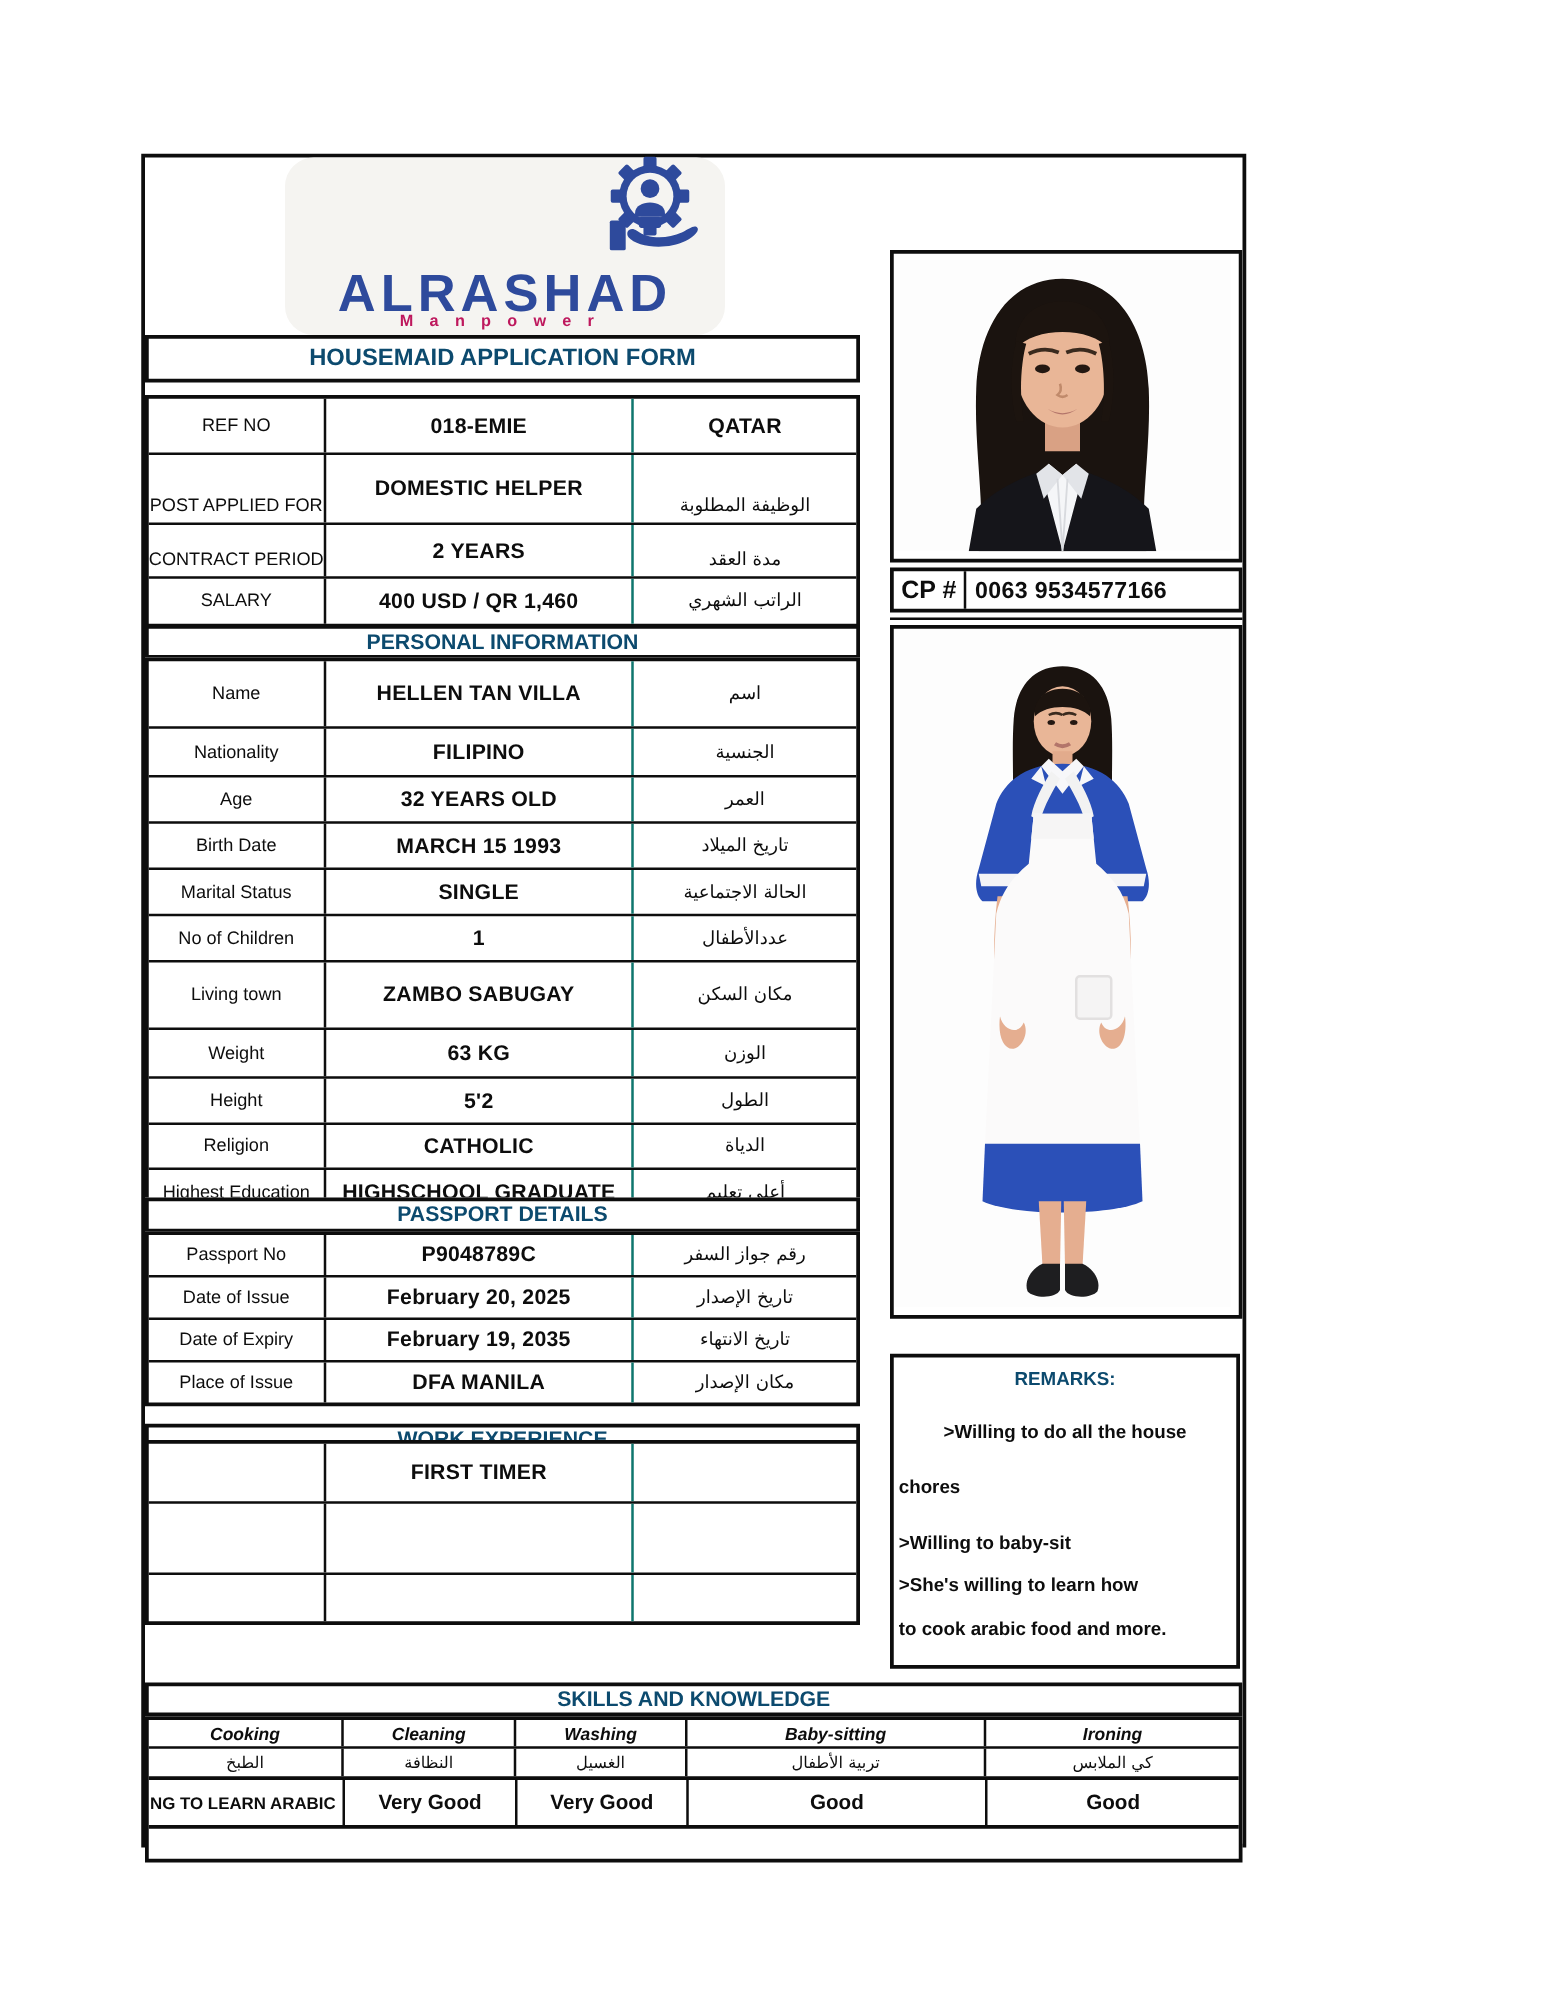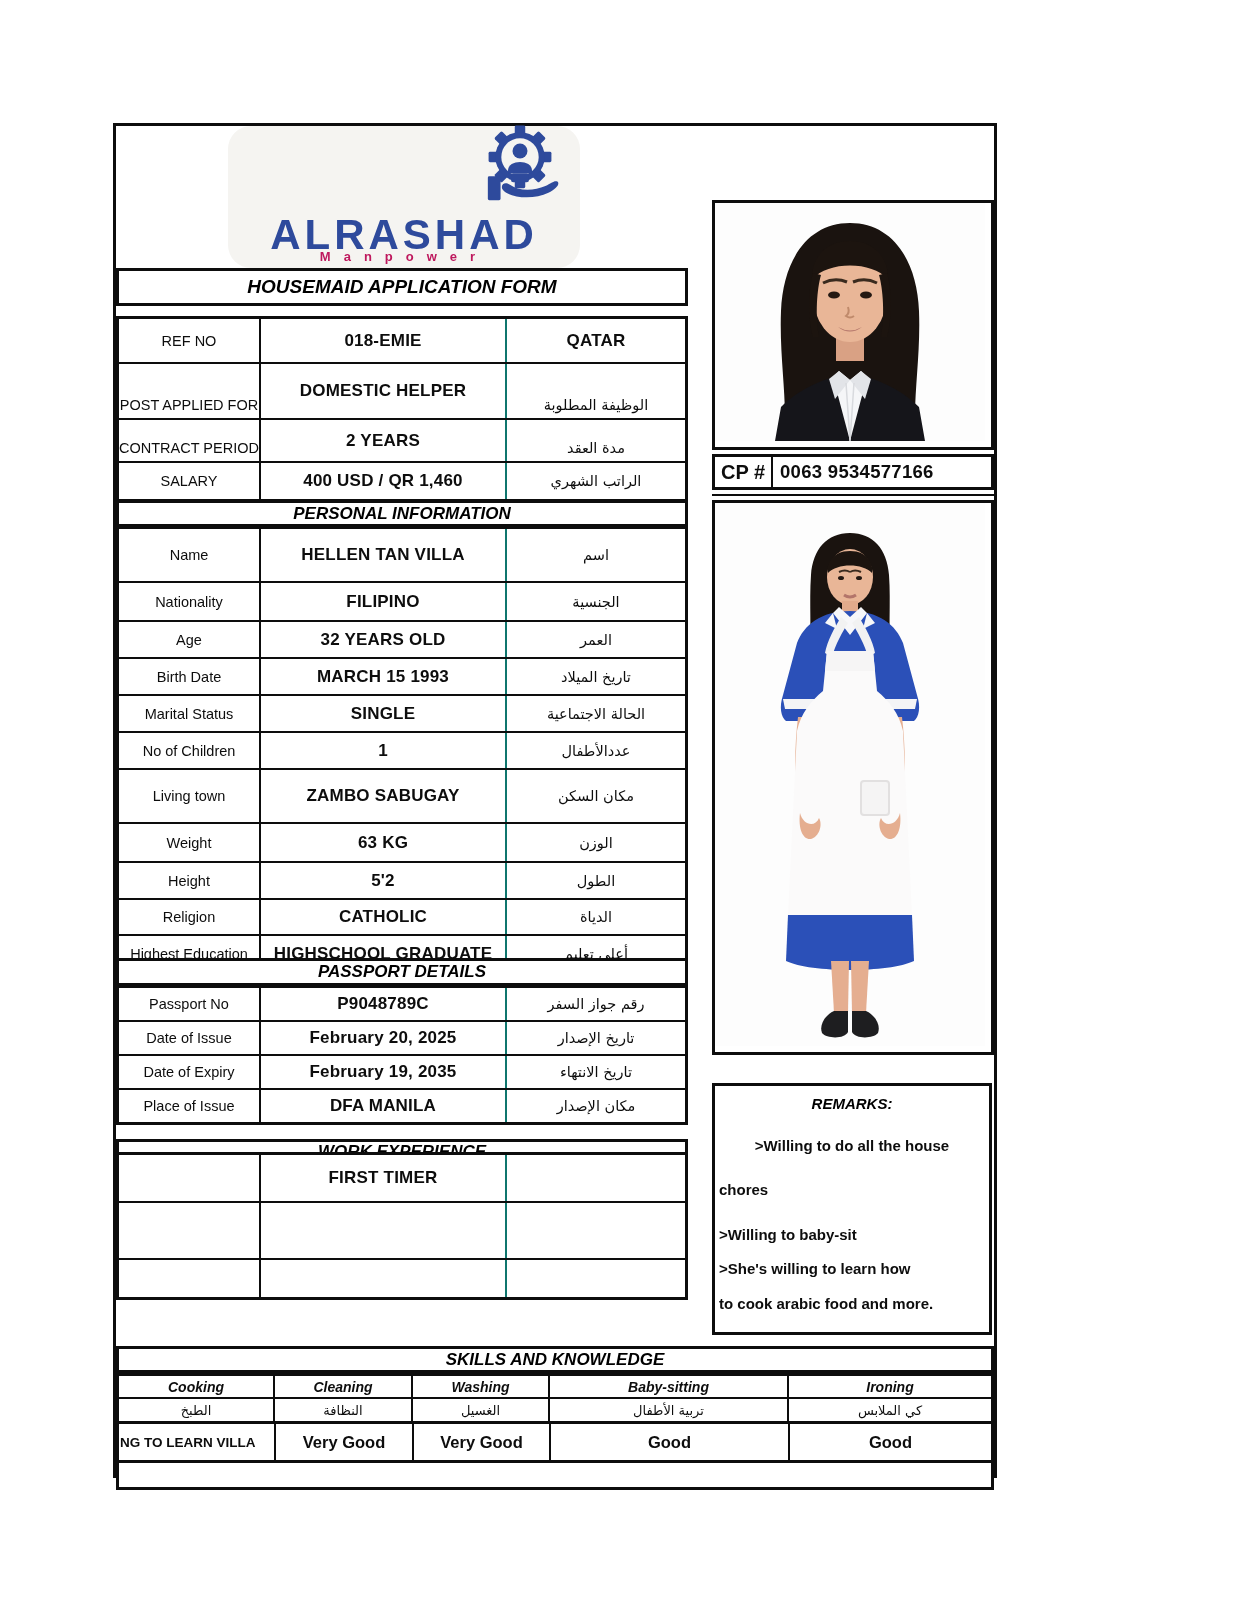--- a/index.html
+++ b/index.html
@@ -6,21 +6,21 @@
   body{font-family:"Liberation Sans",sans-serif;color:#0d0d0d;}
   #page{position:relative;width:1236px;height:1600px;background:#fff;overflow:hidden;}
   #form-outer{position:absolute;left:113px;top:123px;width:878px;height:1349px;border:3px solid #0d0d0d;background:#fff;}
 
   
   .abs{position:absolute;}
   .cell{display:flex;align-items:center;justify-content:center;text-align:center;}
   .lbl{font-size:14.5px;}
   .val{font-weight:bold;font-size:17px;letter-spacing:.2px;}
   .ar{font-family:"DejaVu Sans","Liberation Sans",sans-serif;font-size:14.5px;direction:rtl;}
-  .blue{color:#000000;font-weight:bold;font-style:italic;}
+  .blue{color:#0c4a6e;font-weight:bold;}
 
   
   #logo-area{left:0;top:0;width:572px;height:142px;}
   #logo-bg{position:absolute;left:112px;top:0;width:352px;height:142px;background:#f5f4f1;border-radius:23px;}
   #logo-icon{position:absolute;left:116px;top:-2px;width:100%;text-align:center;}
   #logo-name{position:absolute;left:0;top:88px;width:352px;text-align:center;font-weight:bold;font-size:42px;letter-spacing:4px;color:#2e4a9c;line-height:1;}
   #logo-sub{position:absolute;left:0;top:124px;width:352px;text-align:center;font-weight:bold;font-size:13px;letter-spacing:13px;color:#be185d;line-height:1;}
 
   
   .hdr-box{border:3px solid #0d0d0d;background:#fff;display:flex;align-items:center;justify-content:center;}
@@ -266,21 +266,21 @@
         <div class="cell s5">Ironing</div>
       </div>
       <div class="srow" id="sk-row-ar">
         <div class="cell s1 ar">الطبخ</div>
         <div class="cell s2 ar">النظافة</div>
         <div class="cell s3 ar">الغسيل</div>
         <div class="cell s4 ar">تربية الأطفال</div>
         <div class="cell s5 ar">كي الملابس</div>
       </div>
       <div class="srow" id="sk-row-val">
-        <div class="cell s1 clip">NG TO LEARN VILLA</div>
+        <div class="cell s1 clip">NG TO LEARN ARABIC</div>
         <div class="cell s2">Very Good</div>
         <div class="cell s3">Very Good</div>
         <div class="cell s4">Good</div>
         <div class="cell s5">Good</div>
       </div>
       <div class="srow" id="sk-row-empty"></div>
     </div>
 
     <div id="photo-head" class="abs photo-box">
       <svg width="270" height="238" viewBox="0 0 270 238">

